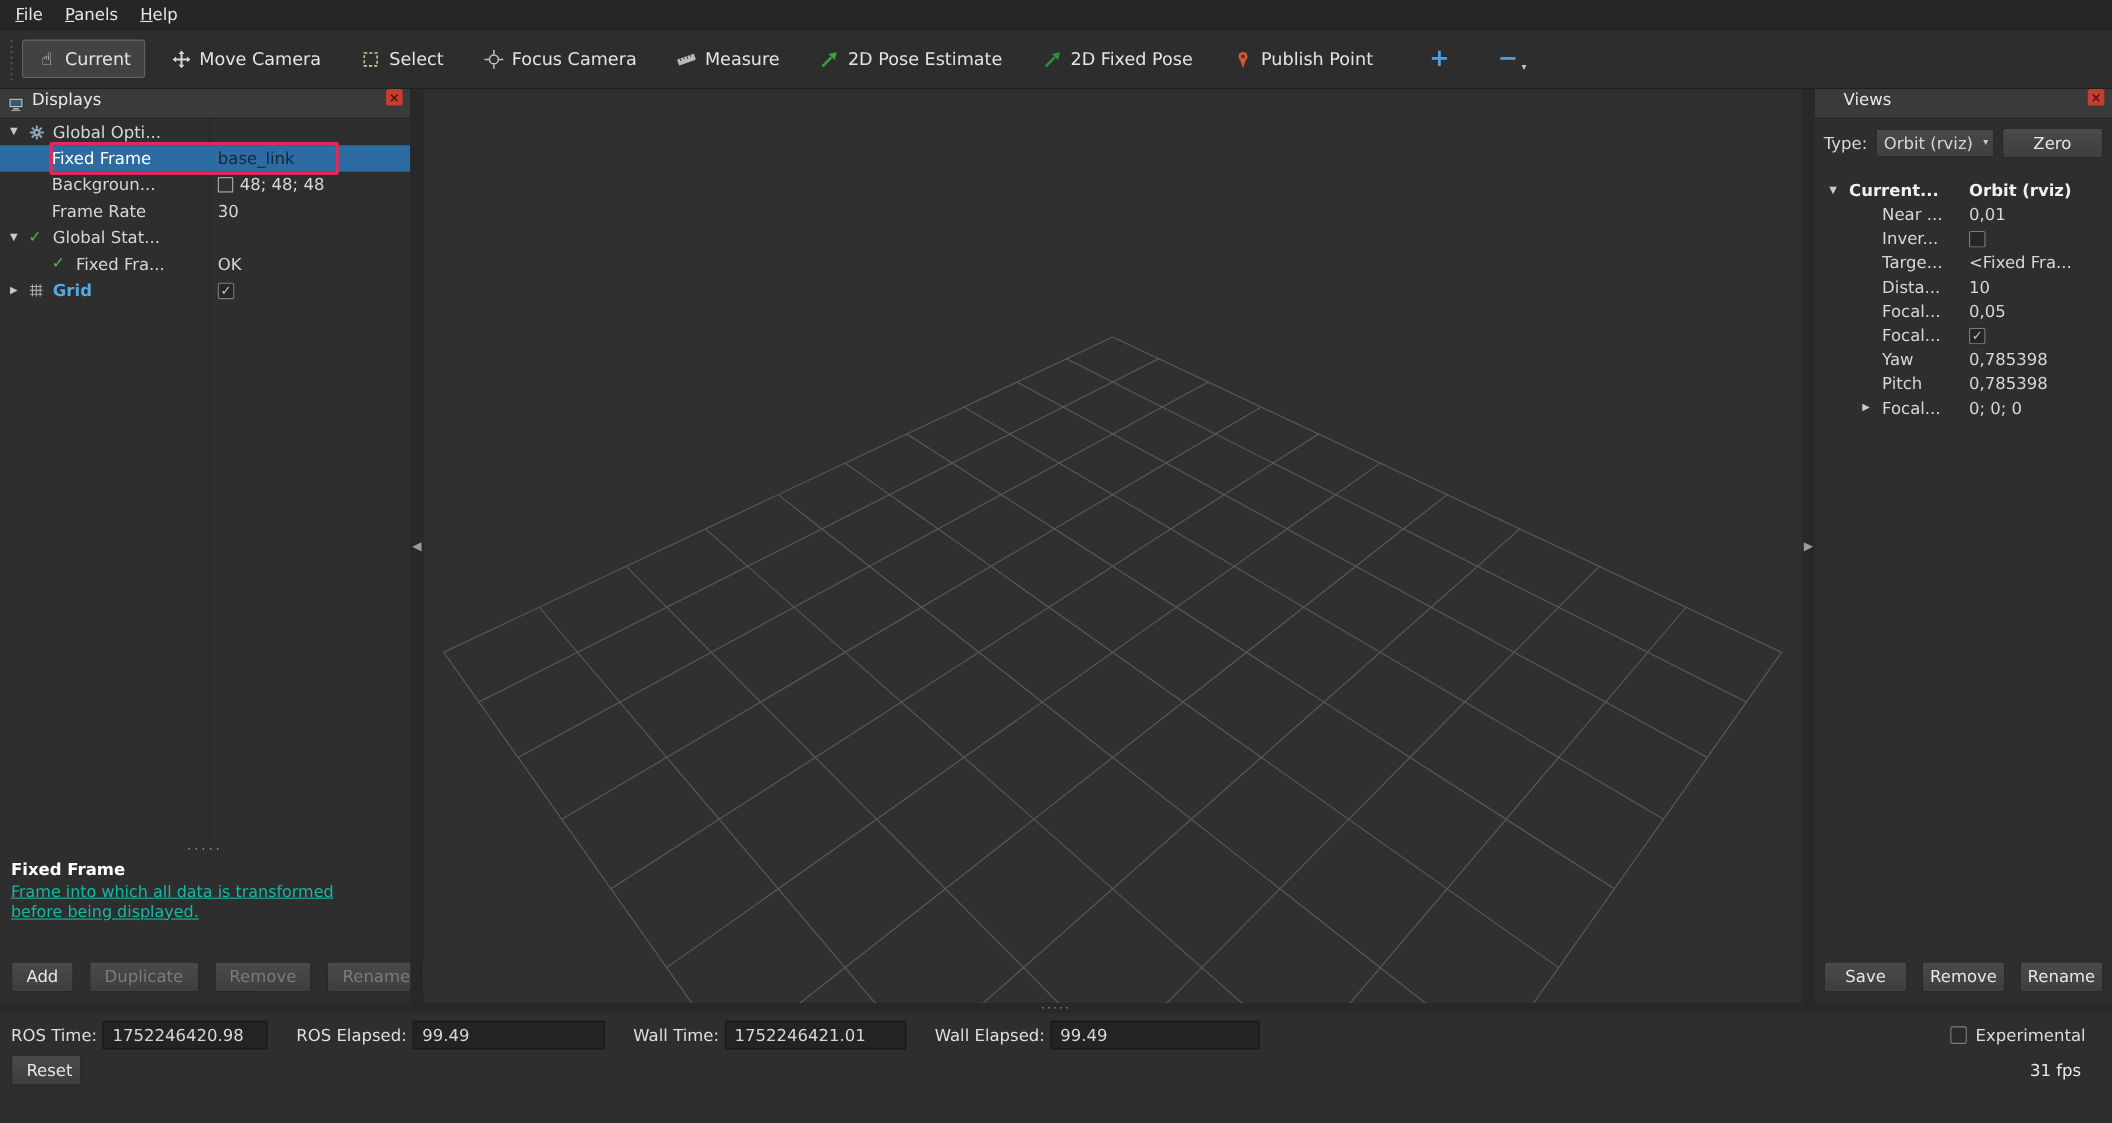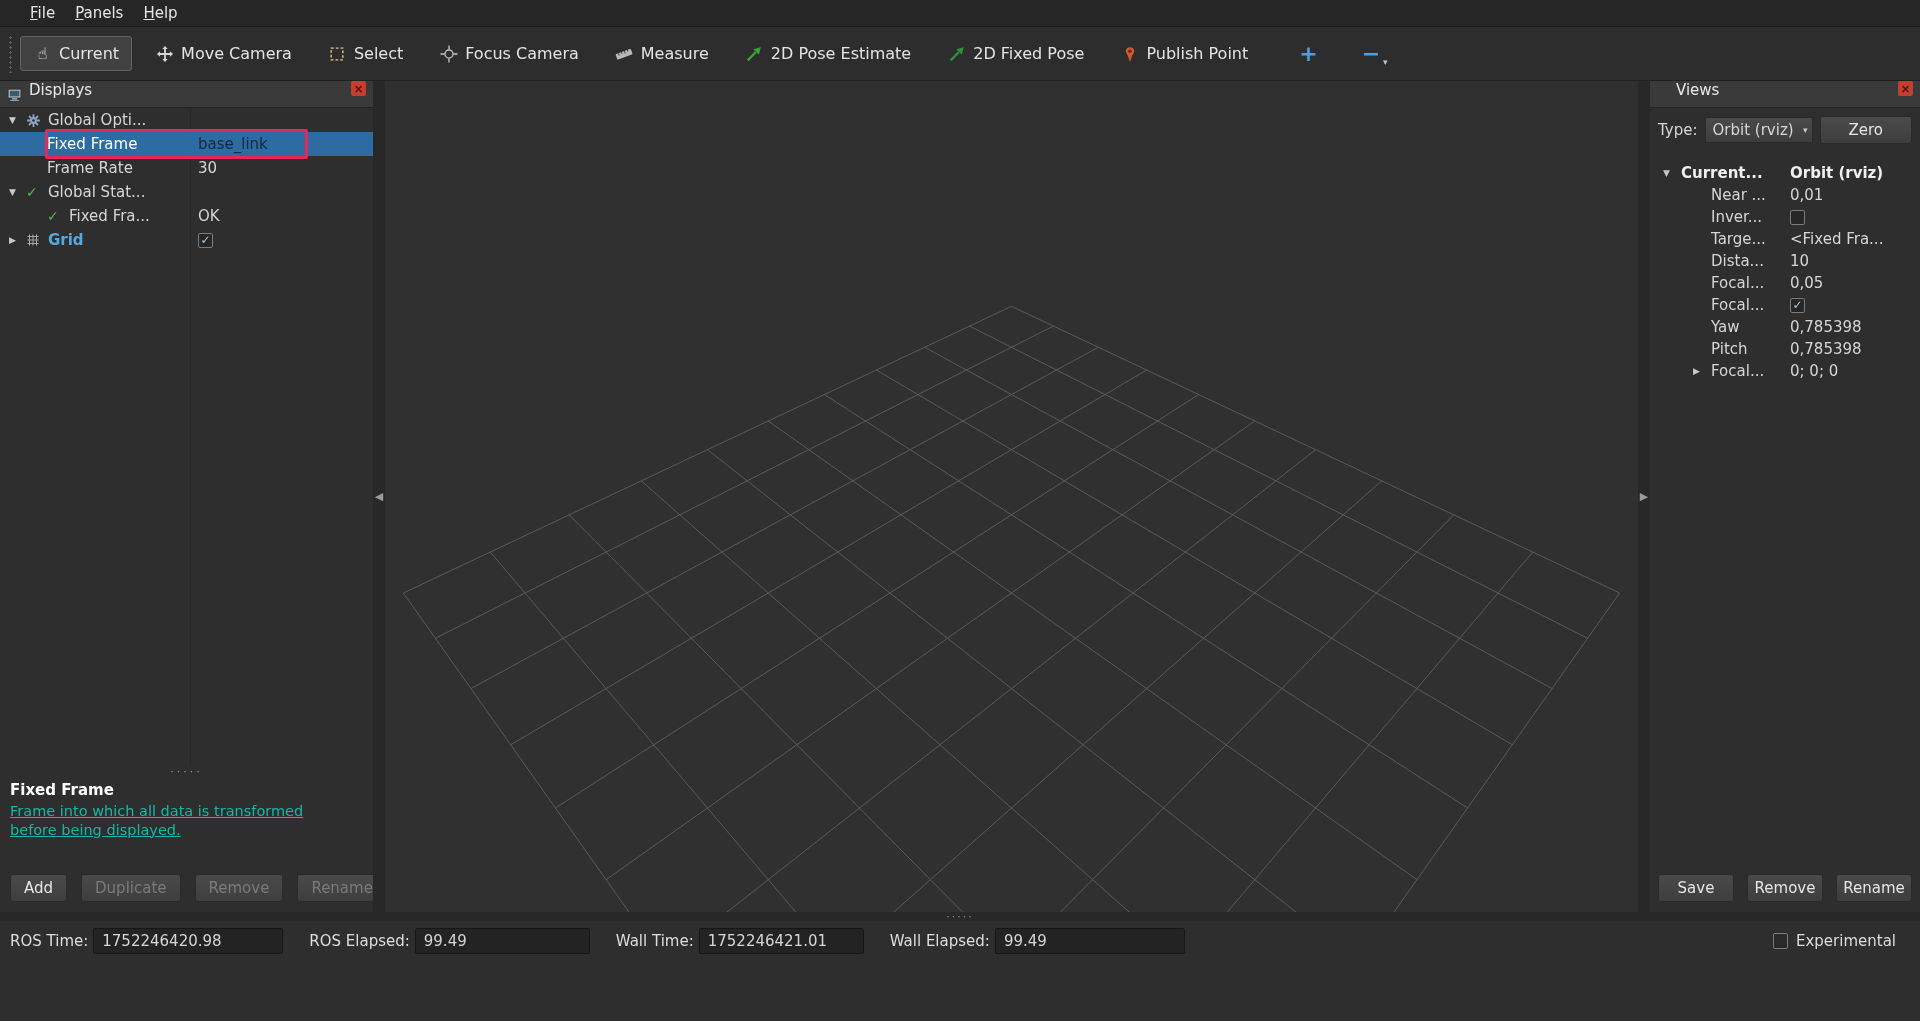--- a/index.html
+++ b/index.html
@@ -5,21 +5,21 @@
   * { box-sizing: border-box; }
   html,body { margin:0; padding:0; background:#1b1b1b; }
   .app {
     width:1920px; height:1021px; overflow:hidden; position:relative;
     background:#282828; color:#d6d6d6;
     font-family:"DejaVu Sans","Liberation Sans",sans-serif; font-size:15px;
     display:flex; flex-direction:column; user-select:none;
   }
   
   .menubar { height:27px; flex:0 0 27px; background:#262626; border-bottom:1px solid #1c1c1c;
-             display:flex; align-items:center; padding:0 20px; }
+             display:flex; align-items:center; padding:0 4px; }
   .menu-item { padding:3px 10px; color:#e6e6e6; }
   .menu-item .u { text-decoration:underline; }
   
   .toolbar { height:54px; flex:0 0 54px; background:#2d2d2d; border-bottom:1px solid #202020;
              display:flex; align-items:center; padding:0 8px; }
   .tool-handle { width:6px; height:38px; margin-right:6px;
                  background-image:radial-gradient(circle,#5d5d5d 1px,transparent 1.3px);
                  background-size:5px 5px; }
   .toolbar-tools { display:flex; align-items:center; gap:10px; }
   .tool-btn { display:flex; align-items:center; gap:7px; padding:7px 12px;
@@ -241,20 +241,29 @@
           <div class="prop-row selected">
             <div class="prop-name indent1">
               <span>Fixed Frame</span>
             </div>
             <div class="prop-value">
               <span>base_link</span>
             </div>
           </div>
           <div class="prop-row">
             <div class="prop-name indent1">
+              <span>Backgroun...</span>
+            </div>
+            <div class="prop-value">
+              <span class="swatch" style="background: rgb(48, 48, 48);"></span>
+              <span>48; 48; 48</span>
+            </div>
+          </div>
+          <div class="prop-row">
+            <div class="prop-name indent1">
               <span>Frame Rate</span>
             </div>
             <div class="prop-value">
               <span>30</span>
             </div>
           </div>
           <div class="prop-row">
             <div class="prop-name">
               <span class="expander">▼</span>
               <span class="icon">
@@ -453,28 +462,32 @@
     </aside>
 
   </div>
 
   <div class="hsplitter"></div>
 
   <div class="time-panel">
     <div class="time-fields-row">
       <div class="time-fields">
           <span class="tf-label">ROS Time:</span>
-          <div class="tf-value" style="width: 190px;">1752246420.98</div>
+          <div class="tf-value" style="width: 150px;">1752246420.98</div>
           <span class="tf-label">ROS Elapsed:</span>
           <div class="tf-value" style="width: 175px;">99.49</div>
           <span class="tf-label">Wall Time:</span>
           <div class="tf-value" style="width: 165px;">1752246421.01</div>
           <span class="tf-label">Wall Elapsed:</span>
           <div class="tf-value" style="width: 190px;">99.49</div>
         </div>
       <div class="experimental">
         <span class="cb"></span>
         <span>Experimental</span>
       </div>
     </div>
+    <div class="time-bottom">
+      <div class="qt-btn reset-btn">Reset</div>
+      <span class="fps">31 fps</span>
+    </div>
   </div>
 
 </div>
 
 </body></html>

